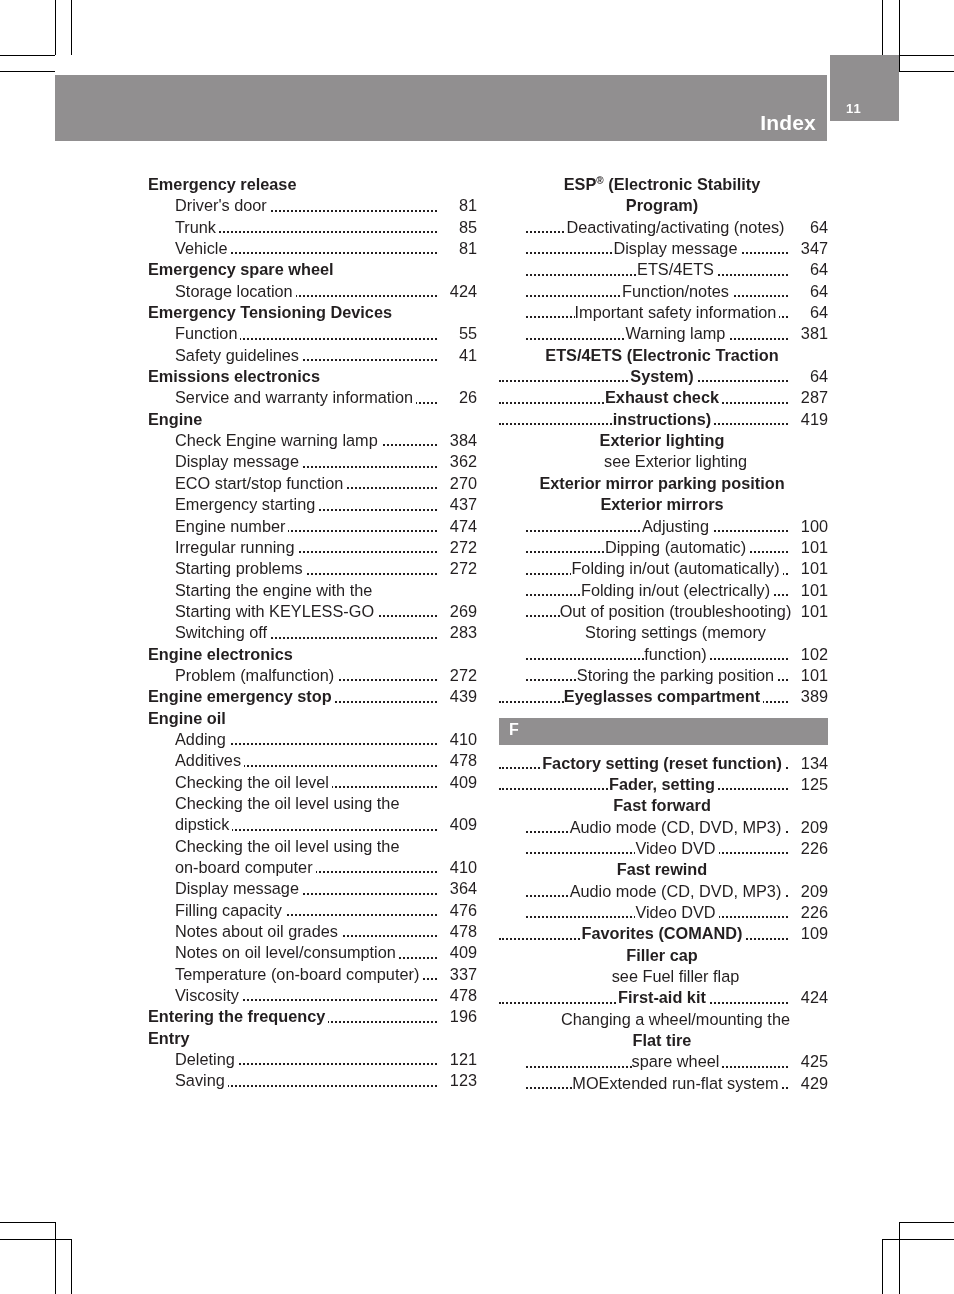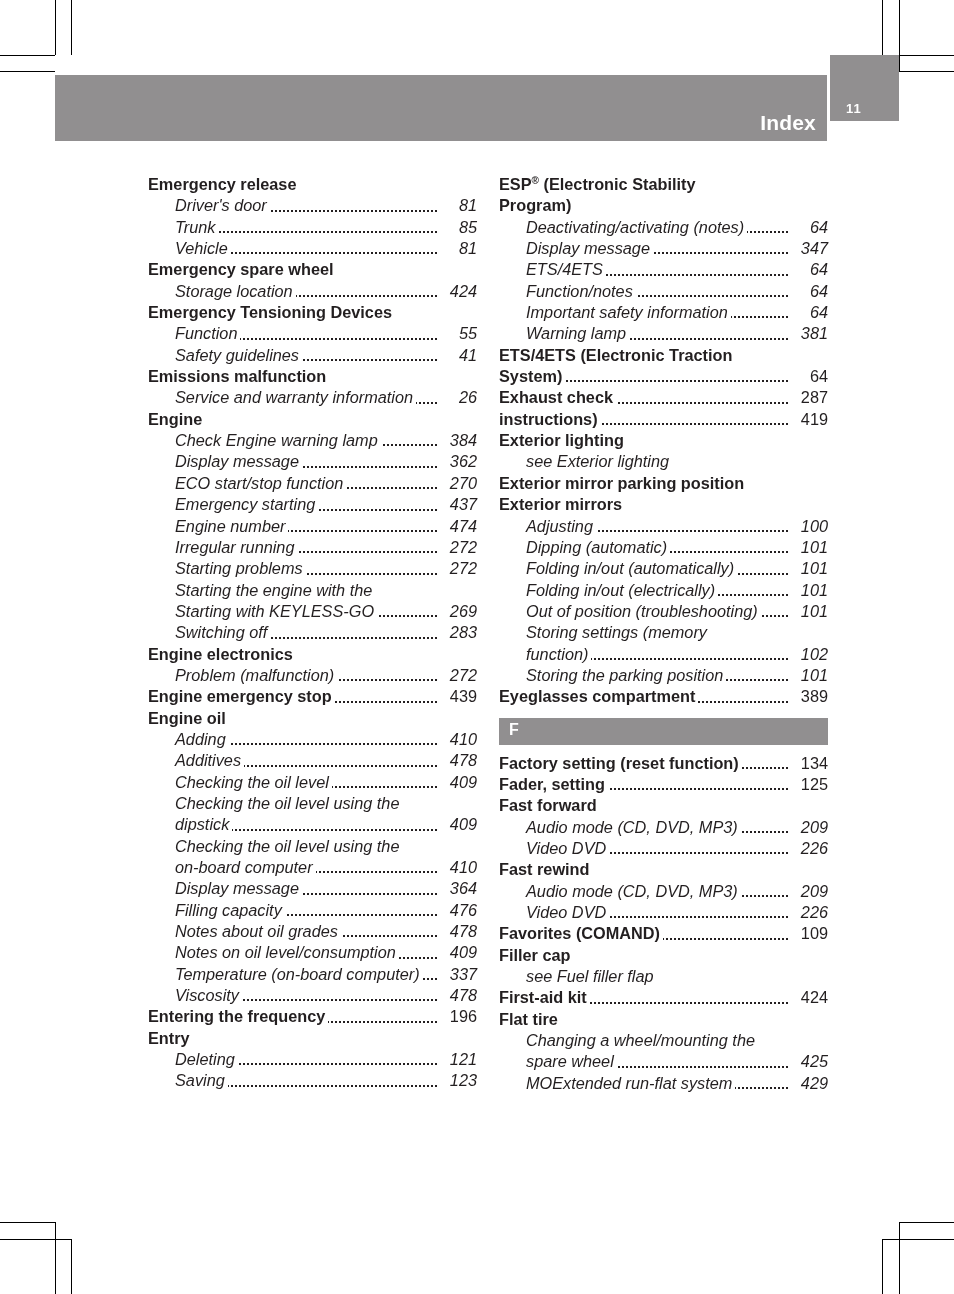--- a/index.html
+++ b/index.html
@@ -5,24 +5,24 @@
   html, body { margin:0; padding:0; background:#ffffff; }
   body { width:954px; height:1294px; position:relative; overflow:hidden;
          font-family:"Liberation Sans", sans-serif; color:#231f20; }
   .crop { position:absolute; background:#000; }
   .header-bar { position:absolute; left:55px; top:55px; width:772px; height:66px; background:#918f90;margin-top:20px; }
   .header-bar .title { position:absolute; right:11px; bottom:6px; color:#fff; font-size:21px; font-weight:bold; letter-spacing:0.2px; }
   .header-page { position:absolute; left:830px; top:55px; width:69px; height:66px; background:#918f90; }
   .header-page .num { position:absolute; left:16px; bottom:5px; color:#fff; font-size:13px; font-weight:bold; letter-spacing:1px; }
   .col { position:absolute; top:144px; width:329px;margin-top:30px; }
   .col.left { left:148px; }
-  .col.right { left:499px; }
+  .col.right { left:499px;text-align:center; }
   .line { position:relative; height:21.35px; line-height:21.35px; font-size:16.3px; white-space:nowrap; }
   .line.main { font-weight:bold; }
-  .line.sub { padding-left:27px;font-style:italic; }
+  .line.sub { padding-left:27px; }
   .line .txt { position:relative; background:#fff; padding-right:3px; z-index:1; }
   .line.leader .dots { position:absolute; left:0; right:40px; bottom:5px; border-bottom:2px dotted #231f20; z-index:0; }
   .line.sub.leader .dots { left:27px; }
   .line .pg { position:absolute; right:0; top:0; background:#fff; padding-left:4px; font-weight:normal; z-index:1; }
   .line.main .pg { font-weight:normal; }
   sup { font-size:10px; line-height:0; }
   .section-bar { position:relative; height:27px; background:#918f90; margin:10px 0 8px 0; }
   .section-bar span { position:absolute; left:10px; top:3px; color:#fff; font-weight:bold; font-size:16px; }
 </style>
 </head>
@@ -55,21 +55,21 @@
 <div class="col left" id="col-left">
     <div class="line main"><span class="txt">Emergency release</span></div>
     <div class="line sub leader"><span class="dots"></span><span class="txt">Driver's door</span><span class="pg">81</span></div>
     <div class="line sub leader"><span class="dots"></span><span class="txt">Trunk</span><span class="pg">85</span></div>
     <div class="line sub leader"><span class="dots"></span><span class="txt">Vehicle</span><span class="pg">81</span></div>
     <div class="line main"><span class="txt">Emergency spare wheel</span></div>
     <div class="line sub leader"><span class="dots"></span><span class="txt">Storage location</span><span class="pg">424</span></div>
     <div class="line main"><span class="txt">Emergency Tensioning Devices</span></div>
     <div class="line sub leader"><span class="dots"></span><span class="txt">Function</span><span class="pg">55</span></div>
     <div class="line sub leader"><span class="dots"></span><span class="txt">Safety guidelines</span><span class="pg">41</span></div>
-    <div class="line main"><span class="txt">Emissions malfunction</span></div>
+    <div class="line main"><span class="txt">Emissions electronics</span></div>
     <div class="line sub leader"><span class="dots"></span><span class="txt">Service and warranty information</span><span class="pg">26</span></div>
     <div class="line main"><span class="txt">Engine</span></div>
     <div class="line sub leader"><span class="dots"></span><span class="txt">Check Engine warning lamp</span><span class="pg">384</span></div>
     <div class="line sub leader"><span class="dots"></span><span class="txt">Display message</span><span class="pg">362</span></div>
     <div class="line sub leader"><span class="dots"></span><span class="txt">ECO start/stop function</span><span class="pg">270</span></div>
     <div class="line sub leader"><span class="dots"></span><span class="txt">Emergency starting</span><span class="pg">437</span></div>
     <div class="line sub leader"><span class="dots"></span><span class="txt">Engine number</span><span class="pg">474</span></div>
     <div class="line sub leader"><span class="dots"></span><span class="txt">Irregular running</span><span class="pg">272</span></div>
     <div class="line sub leader"><span class="dots"></span><span class="txt">Starting problems</span><span class="pg">272</span></div>
     <div class="line sub"><span class="txt">Starting the engine with the</span></div>
@@ -131,17 +131,17 @@
     <div class="line main"><span class="txt">Fast forward</span></div>
     <div class="line sub leader"><span class="dots"></span><span class="txt">Audio mode (CD, DVD, MP3)</span><span class="pg">209</span></div>
     <div class="line sub leader"><span class="dots"></span><span class="txt">Video DVD</span><span class="pg">226</span></div>
     <div class="line main"><span class="txt">Fast rewind</span></div>
     <div class="line sub leader"><span class="dots"></span><span class="txt">Audio mode (CD, DVD, MP3)</span><span class="pg">209</span></div>
     <div class="line sub leader"><span class="dots"></span><span class="txt">Video DVD</span><span class="pg">226</span></div>
     <div class="line main leader"><span class="dots"></span><span class="txt">Favorites (COMAND)</span><span class="pg">109</span></div>
     <div class="line main"><span class="txt">Filler cap</span></div>
     <div class="line sub"><span class="txt">see Fuel filler flap</span></div>
     <div class="line main leader"><span class="dots"></span><span class="txt">First-aid kit</span><span class="pg">424</span></div>
+    <div class="line sub"><span class="txt">Changing a wheel/mounting the</span></div>
     <div class="line main"><span class="txt">Flat tire</span></div>
-    <div class="line sub"><span class="txt">Changing a wheel/mounting the</span></div>
     <div class="line sub leader"><span class="dots"></span><span class="txt">spare wheel</span><span class="pg">425</span></div>
     <div class="line sub leader"><span class="dots"></span><span class="txt">MOExtended run-flat system</span><span class="pg">429</span></div>
   </div>
 
 </body></html>

